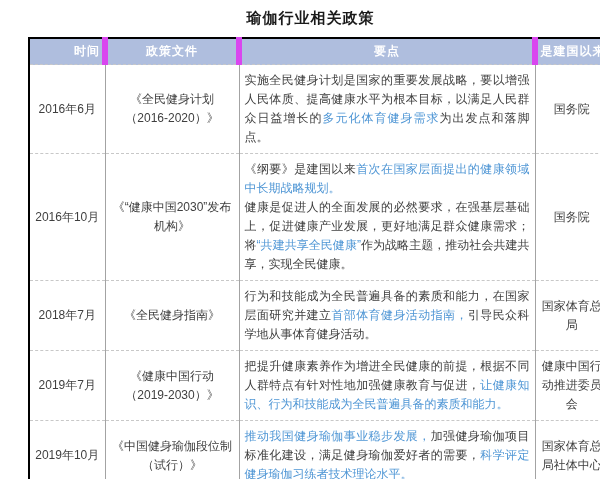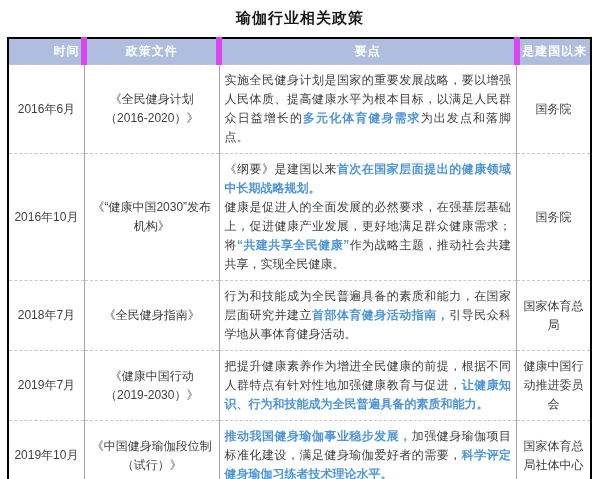--- a/index.html
+++ b/index.html
@@ -11,21 +11,21 @@
     --border-v: #a3a3a3;
     --border-h: #c8c8c8;
     --title-fg: #1a1a1a;
   }
   * { margin: 0; padding: 0; box-sizing: border-box; }
   html, body {
     width: 600px; height: 479px;
     background: #ffffff;
     font-family: "Liberation Sans", "DejaVu Sans", sans-serif;
   }
-  .page { width: 600px; height: 479px; padding-top: 9px; overflow: hidden; }
+  .page { width: 600px; height: 479px; padding-top: 9px; overflow: hidden; padding-left: 21px; }
   .title {
     text-align: center;
     font-size: 15px;
     font-weight: bold;
     color: var(--title-fg);
     letter-spacing: 1px;
     margin-bottom: 9px;
   }
   .table-wrap { margin: 0 8px 0 7px; }
   table.policy {
@@ -49,21 +49,21 @@
     color: var(--body-fg);
     padding: 6px 5px;
     border-top: 1px dashed var(--border-h);
     border-left: 1px solid var(--border-v);
     vertical-align: middle;
     line-height: 19px;
   }
   tbody td:first-child { border-left: none; margin-left: 46px; }
   td.c { text-align: center; }
   td.points { text-align: justify; }
-  .hl { color: var(--hl); font-weight: bold; }
+  .hl { color: var(--hl); font-weight: normal; }
 </style>
 </head>
 <body>
 
 <div class="page">
   <div class="title">瑜伽行业相关政策</div>
 
   <div class="table-wrap">
     <table class="policy">
       <colgroup>

